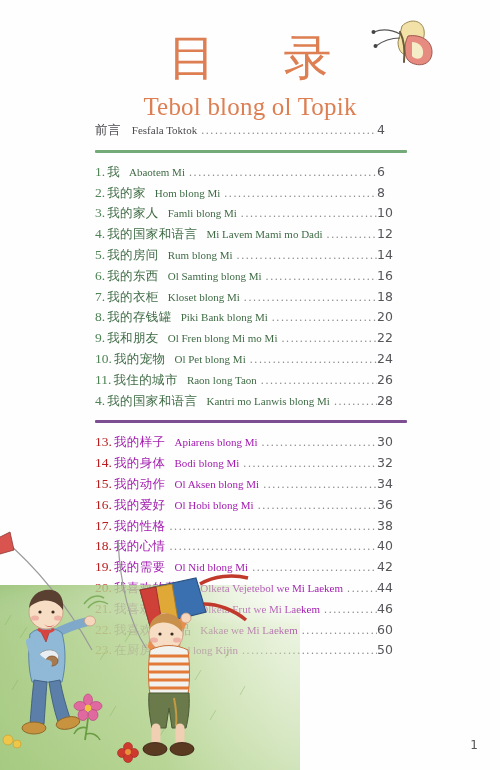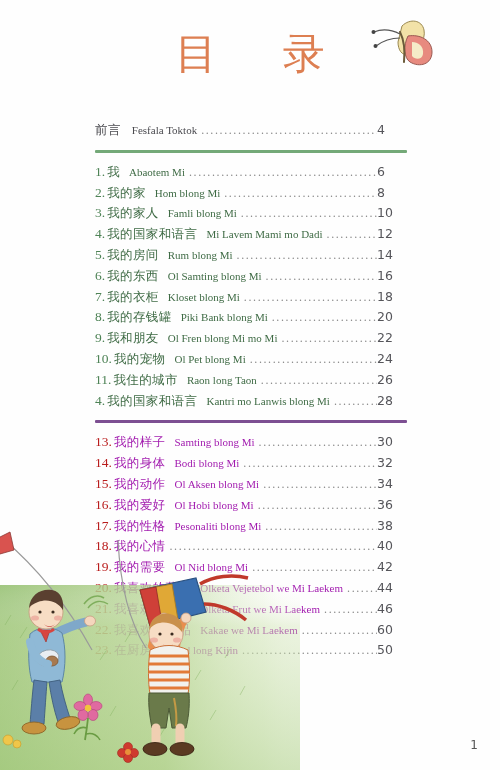--- a/index.html
+++ b/index.html
@@ -37,21 +37,21 @@
     top: 12px;
     width: 90px;
     height: 70px;
     pointer-events: none;
   }
 
   
   .cjk-title {
     text-align: center;
     color: #dd7f52;
-    font-size: 42px;
+    font-size: 48px;
     letter-spacing: 26px;
     text-indent: 26px;
     font-weight: 500;
     margin: 0;
     padding-top: 30px;
     font-family: "DejaVu Sans", sans-serif;
     line-height: 1.15;
   }
   .latin-title {
     text-align: center;
@@ -156,20 +156,21 @@
       <path d="M52 30 C58 30, 64 34, 63 42 C62 48, 55 48, 52 44 Z" fill="#f5ecc8" stroke="none"></path>
       <path d="M40 20 C44 28, 45 40, 44 50" stroke="#6b5b3a" stroke-width="2" fill="none" stroke-linecap="round"></path>
       <path d="M40 22 C32 18, 24 16, 14 20" stroke="#555" stroke-width="1.2" fill="none"></path>
       <path d="M40 26 C32 26, 24 28, 16 34" stroke="#555" stroke-width="1.2" fill="none"></path>
       <circle cx="13.5" cy="20" r="2" fill="#444"></circle>
       <circle cx="15.5" cy="34" r="2" fill="#444"></circle>
     </g>
   </svg>
 
   <div class="cjk-title">目 录</div>
+  <div class="latin-title">Tebol blong ol Topik</div>
 
   <div class="toc">
 
     <div class="row preface">
       <span class="zh">前言</span>
       <span class="lat">Fesfala Toktok</span>
       <span class="dots">............................................................................</span>
       <span class="pg">4</span>
     </div>
 
@@ -261,21 +262,21 @@
         <span class="pg">28</span>
       </div>
     </div>
 
     <div class="divider purple"></div>
 
     <div class="sec-purple">
       <div class="row">
         <span class="num">13.</span>
         <span class="zh">我的样子</span>
-        <span class="lat">Samting blong Mi</span>
+        <span class="lat">Apiarens blong Mi</span>
         <span class="dots">............................................................................</span>
         <span class="pg">30</span>
       </div>
       <div class="row">
         <span class="num">14.</span>
         <span class="zh">我的身体</span>
         <span class="lat">Bodi blong Mi</span>
         <span class="dots">............................................................................</span>
         <span class="pg">32</span>
       </div>
@@ -289,21 +290,20 @@
       <div class="row">
         <span class="num">16.</span>
         <span class="zh">我的爱好</span>
         <span class="lat">Ol Hobi blong Mi</span>
         <span class="dots">............................................................................</span>
         <span class="pg">36</span>
       </div>
       <div class="row">
         <span class="num">17.</span>
         <span class="zh">我的性格</span>
-        <span class="lat">Pesonaliti blong Mi</span>
         <span class="dots">............................................................................</span>
         <span class="pg">38</span>
       </div>
       <div class="row">
         <span class="num">18.</span>
         <span class="zh">我的心情</span>
         <span class="dots">............................................................................</span>
         <span class="pg">40</span>
       </div>
       <div class="row">

